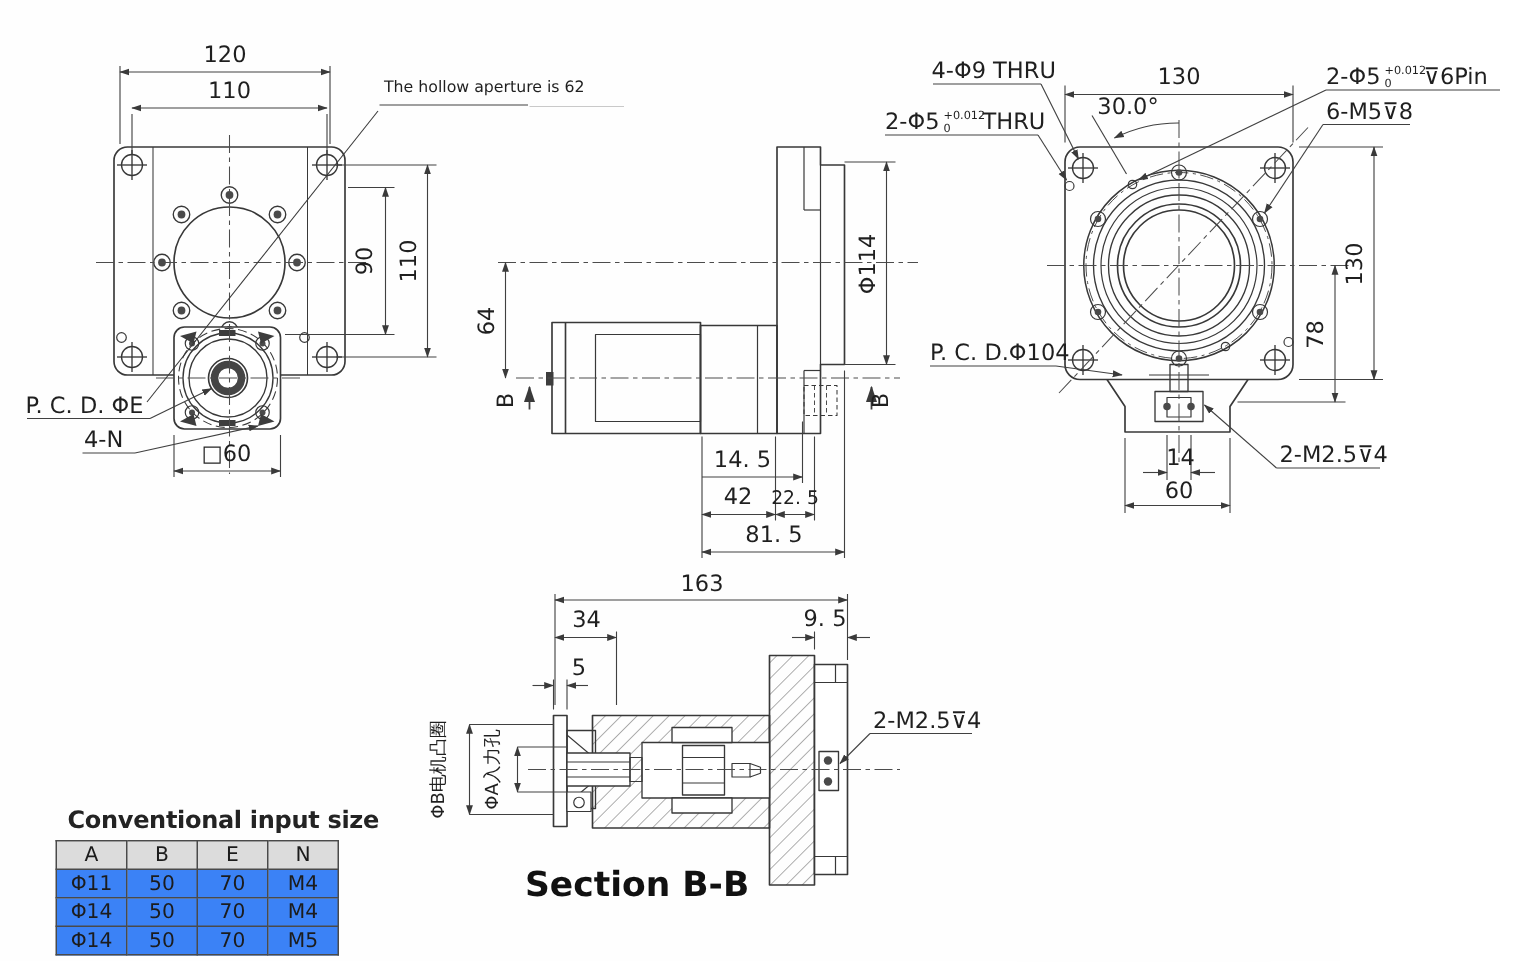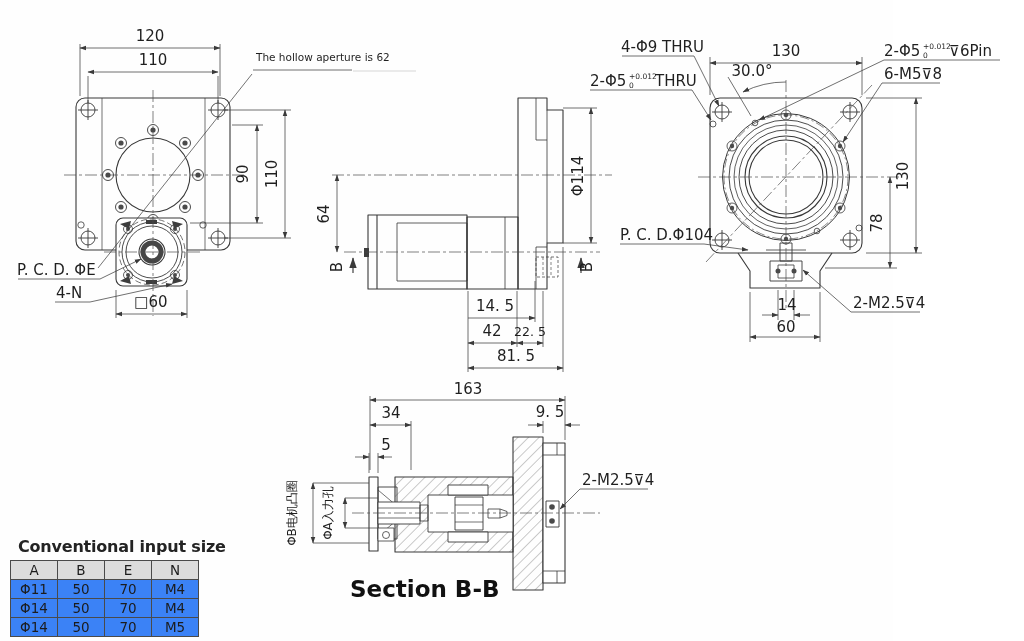--- a/index.html
+++ b/index.html
@@ -6,21 +6,21 @@
   #stage{position:relative;width:893px;height:641px;background:#fefefe;font-family:"DejaVu Sans",sans-serif;}
   svg{position:absolute;left:0;top:0;}
   svg text{fill:#1f1f1f;font-family:"DejaVu Sans",sans-serif;}
   .dim{font-size:15px;}
   .dim-sm{font-size:12.5px;}
   .note{font-size:10.5px;}
   .cjk{font-size:12px;}
   .caption{font-size:23px;font-weight:600;fill:#111;}
   .mid{text-anchor:middle;}
   
-  #spec{position:absolute;left:10px;top:536px;width:210px;}
+  #spec{position:absolute;left:37px;top:536px;width:210px;}
   #spec .title-row{display:flex;align-items:center;gap:8px;height:20px;}
   #spec .bullet{width:11px;height:17px;background:#c6873e;display:inline-block;}
   #spec .title{font-size:16px;font-weight:600;color:#232323;letter-spacing:-0.2px;white-space:nowrap;}
   #spec table{border-collapse:collapse;margin-top:4px;}
   #spec td,#spec th{border:1px solid #4a4a4a;font-size:13.5px;font-weight:400;color:#1c1c1c;
       text-align:center;padding:0;height:18px;}
   #spec th{background:#dcdcdc;width:46px;}
   #spec td{background:#3b82f6;}
 </style>
 </head>

